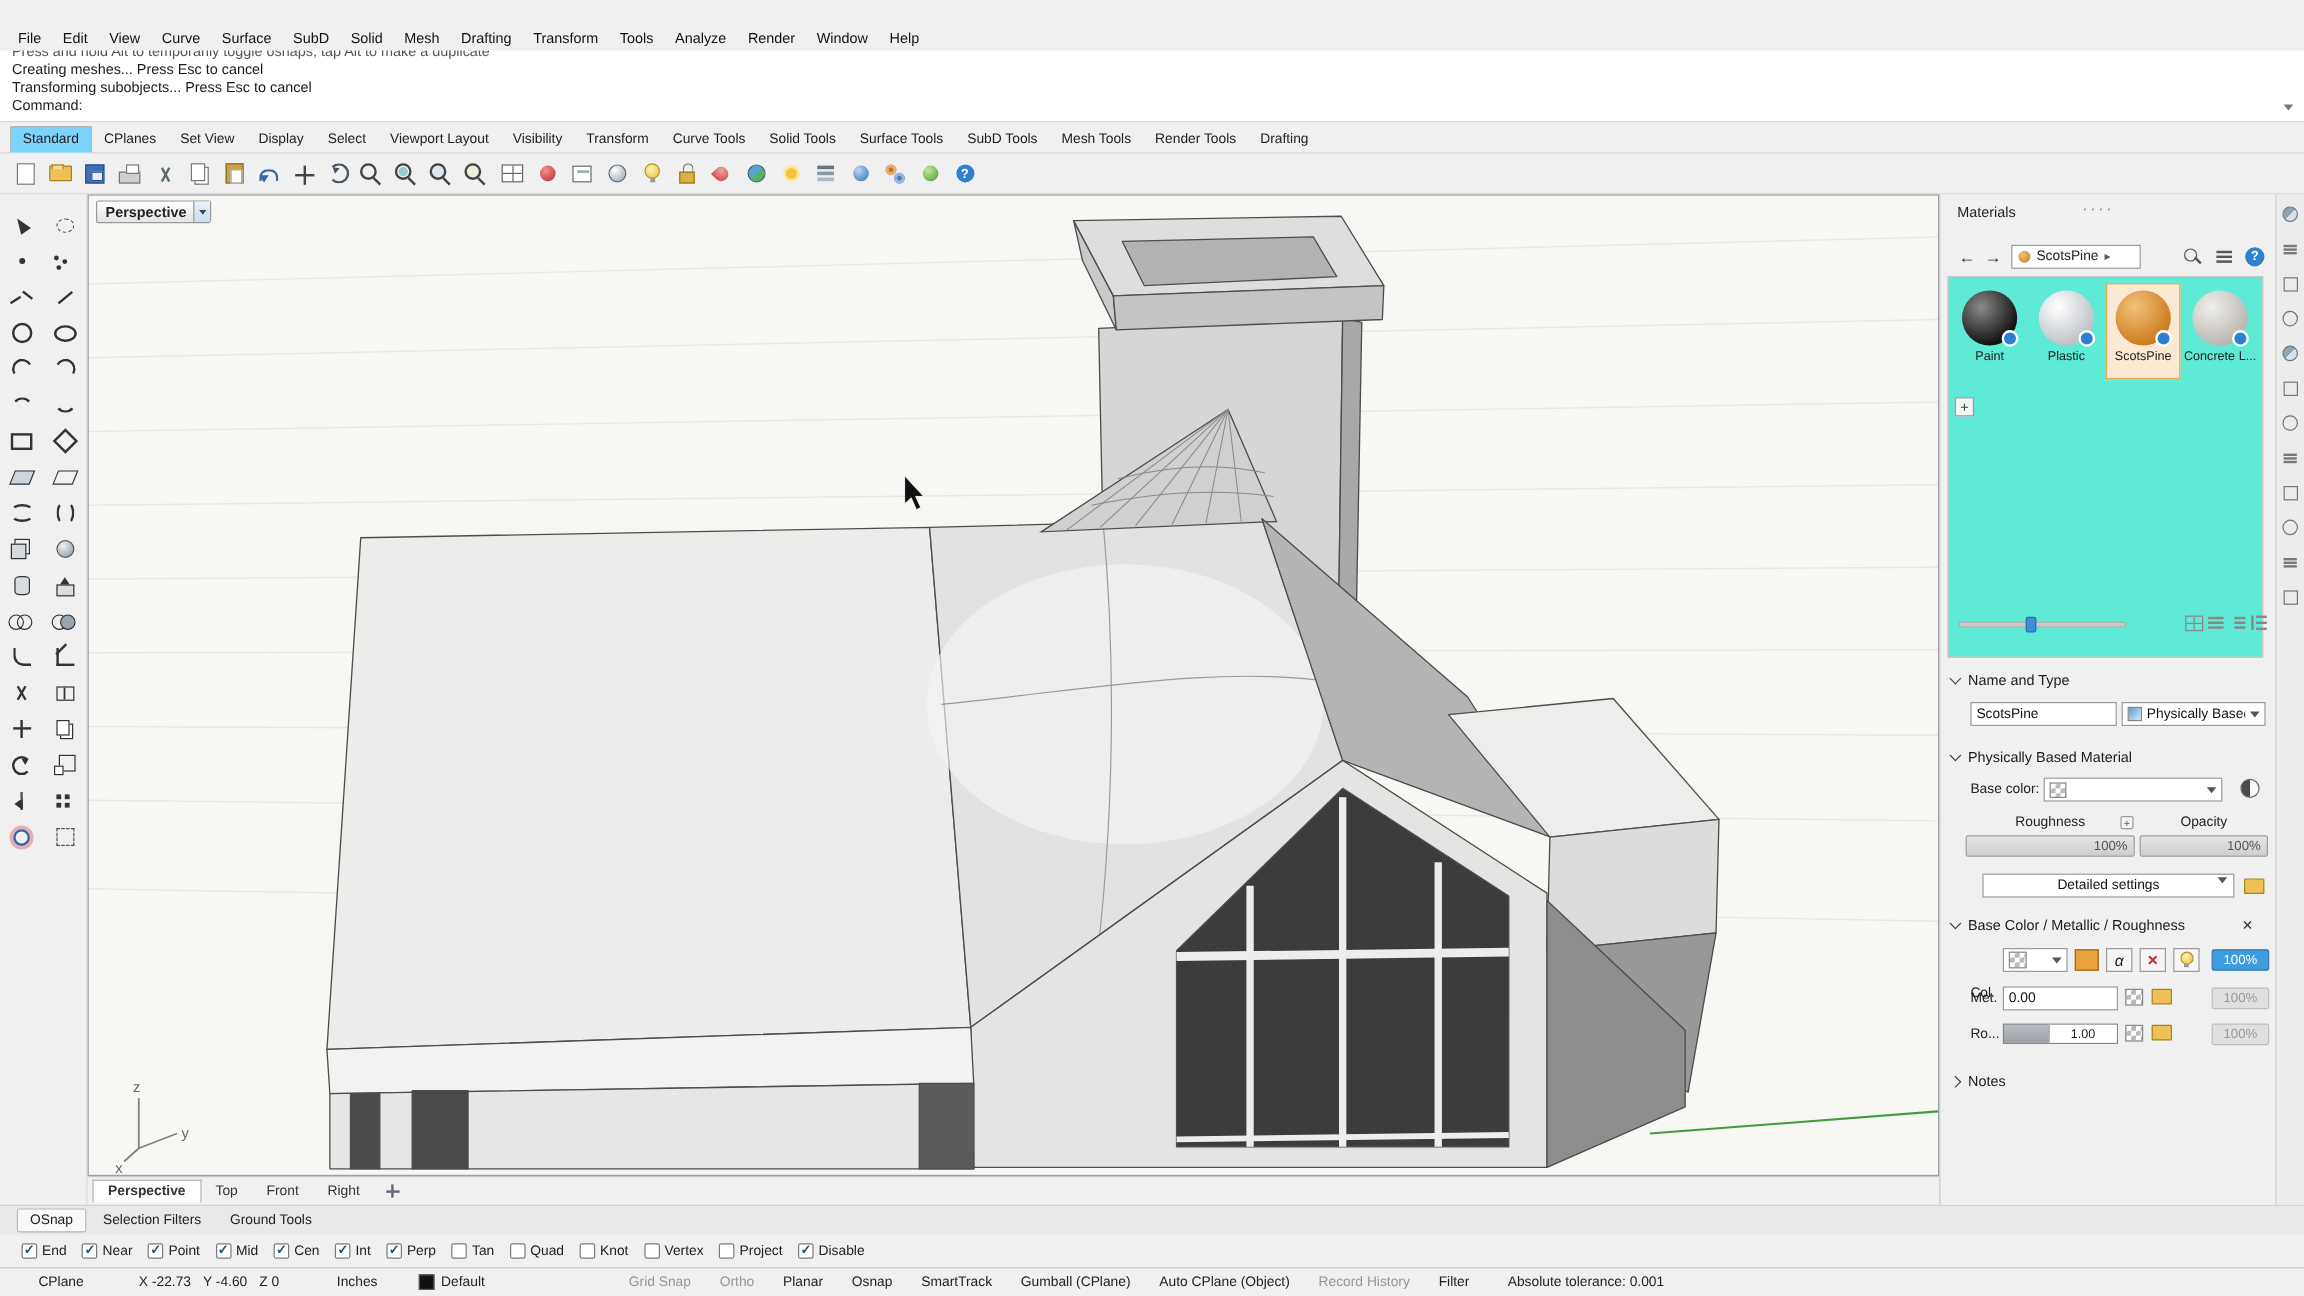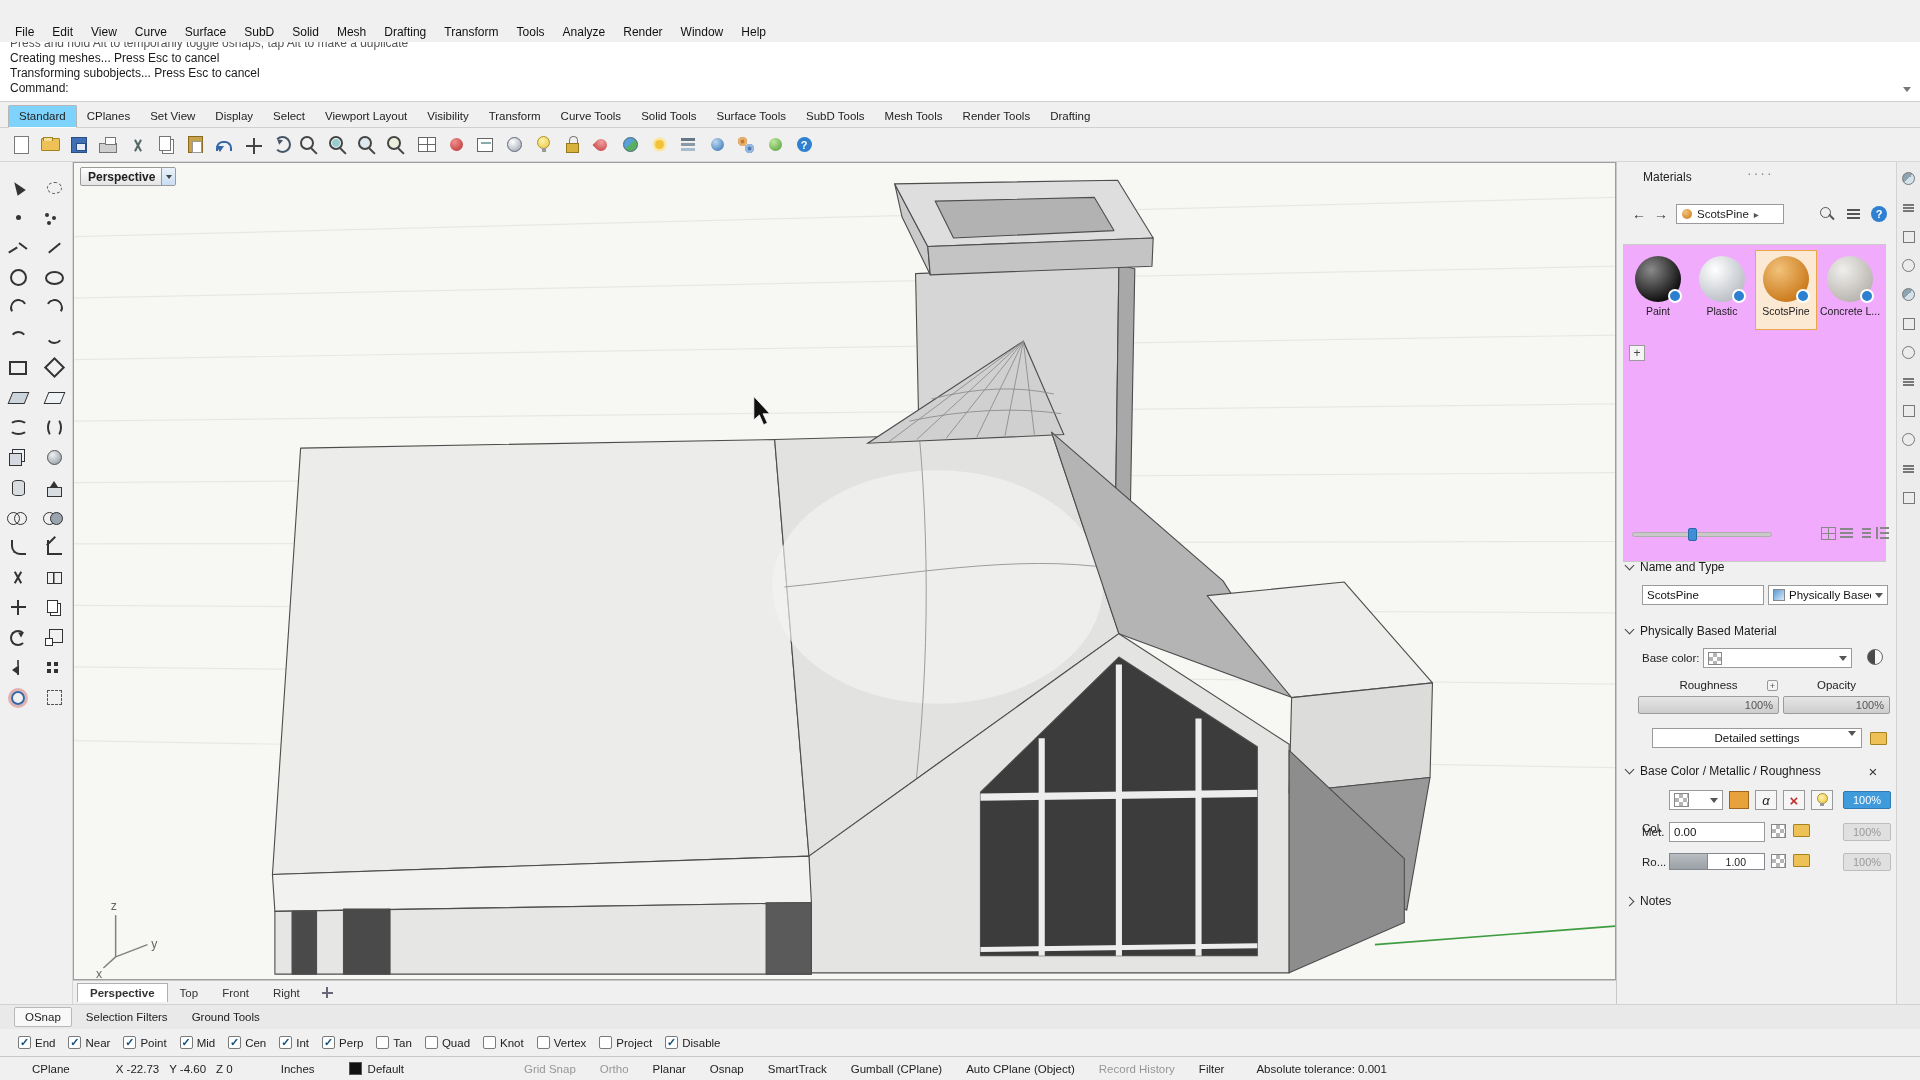--- a/index.html
+++ b/index.html
@@ -147,33 +147,33 @@
   #checkrow{position:absolute;left:0;top:1029px;width:1920px;height:27px;background:#f0f0f0;display:flex;align-items:center;padding-left:18px}
   .cb{display:inline-flex;align-items:center;gap:4px;margin-right:13px;font-size:11.5px;color:#222}
   .cbbox{width:13px;height:13px;background:#fff;border:1px solid #7a7a7a;border-radius:2px;font-size:11px;line-height:11px;text-align:center;color:#16527e;font-weight:700}
   #statusbar{position:absolute;left:0;top:1056px;width:1920px;height:24px;background:#f0f0f0;border-top:1px solid #c9c9c9;display:flex;align-items:center;font-size:11.5px;color:#222;padding-left:32px}
   .st{margin-right:24px;white-space:nowrap}
   .st.dim{color:#979797}
   .lsw{width:13px;height:13px;background:#111;border:1px solid #555;margin:0 6px 0 0}
 
   
   #panel{position:absolute;left:1616px;top:162px;width:280px;height:842px;background:#f0f0f0;border-left:1px solid #c9c9c9;font-size:12px;color:#222}
-  .p-head{position:absolute;left:12px;top:0;width:100%;height:30px;display:flex;align-items:center;padding:0 14px}
+  .p-head{position:absolute;left:0;top:0;width:100%;height:30px;display:flex;align-items:center;padding:0 14px}
   .p-dots{position:absolute;left:118px;top:3px;color:#8a8a8a;letter-spacing:2px;font-size:14px}
   .pnav-btn{position:absolute;top:42px;width:20px;height:20px;display:flex;align-items:center;justify-content:center;color:#333;font-size:14px;position:absolute}
   .pnav-btn.back::before{content:"←"} .pnav-btn.fwd::before{content:"→"}
   .pnav-btn.search{position:absolute}
   .pnav-btn.search::before{content:"";position:absolute;left:3px;top:3px;width:9px;height:9px;border:1.8px solid #555;border-radius:50%}
   .pnav-btn.search::after{content:"";position:absolute;left:11px;top:12px;width:7px;height:2px;background:#555;transform:rotate(45deg)}
   .pnav-btn.burger::before{content:"";width:13px;height:2px;background:#555;box-shadow:0 4px 0 #555,0 8px 0 #555;margin-top:-8px}
   .pnav-btn.hlp::before{content:"?";width:16px;height:16px;border-radius:50%;background:#2f80d0;color:#fff;font-size:11px;font-weight:700;display:flex;align-items:center;justify-content:center}
   .crumb{position:absolute;left:59px;top:42px;width:108px;height:20px;background:#fff;border:1px solid #9a9a9a;display:flex;align-items:center;padding:0 5px;font-size:11.5px;gap:5px}
   .crumb-ico{width:10px;height:10px;border-radius:50%;background:radial-gradient(circle at 35% 30%,#f2c27a,#c97718)}
   .crumb-arr::before{content:"▸";color:#555;font-size:10px}
-  .p-browser{position:absolute;left:6px;top:82px;width:263px;height:318px;background:#f0abfc;border:1px solid #c8c8c8}
+  .p-browser{position:absolute;left:6px;top:68px;width:263px;height:318px;background:#5eead4;border:1px solid #c8c8c8}
   .mitem{position:absolute;top:5px;width:62px;text-align:center;border:1px solid transparent;padding-top:2px;height:80px}
   .mitem.selected{background:#fbe9d3;border-color:#eba64a}
   .sphere{width:46px;height:46px;border-radius:50%;margin:3px auto 3px;position:relative}
   .sphere::after{content:"";position:absolute;right:-1px;bottom:-1px;width:10px;height:10px;border-radius:50%;background:#2d7fd0;border:2px solid #fff}
   .sp-paint{background:radial-gradient(circle at 35% 30%,#8a8a8a,#121212 72%)}
   .sp-plastic{background:radial-gradient(circle at 35% 30%,#ffffff,#b9bec4 78%)}
   .sp-pine{background:radial-gradient(circle at 35% 30%,#f2c27a,#c97718 78%)}
   .sp-concrete{background:radial-gradient(circle at 35% 30%,#f0efed,#b7b3ad 78%)}
   .mlabel{font-size:10.5px;color:#222;white-space:nowrap;overflow:hidden}
   .addbtn{position:absolute;left:5px;top:100px;width:16px;height:16px;border:1px solid #9a9a9a;background:#f4f4f4;display:flex;align-items:center;justify-content:center}

